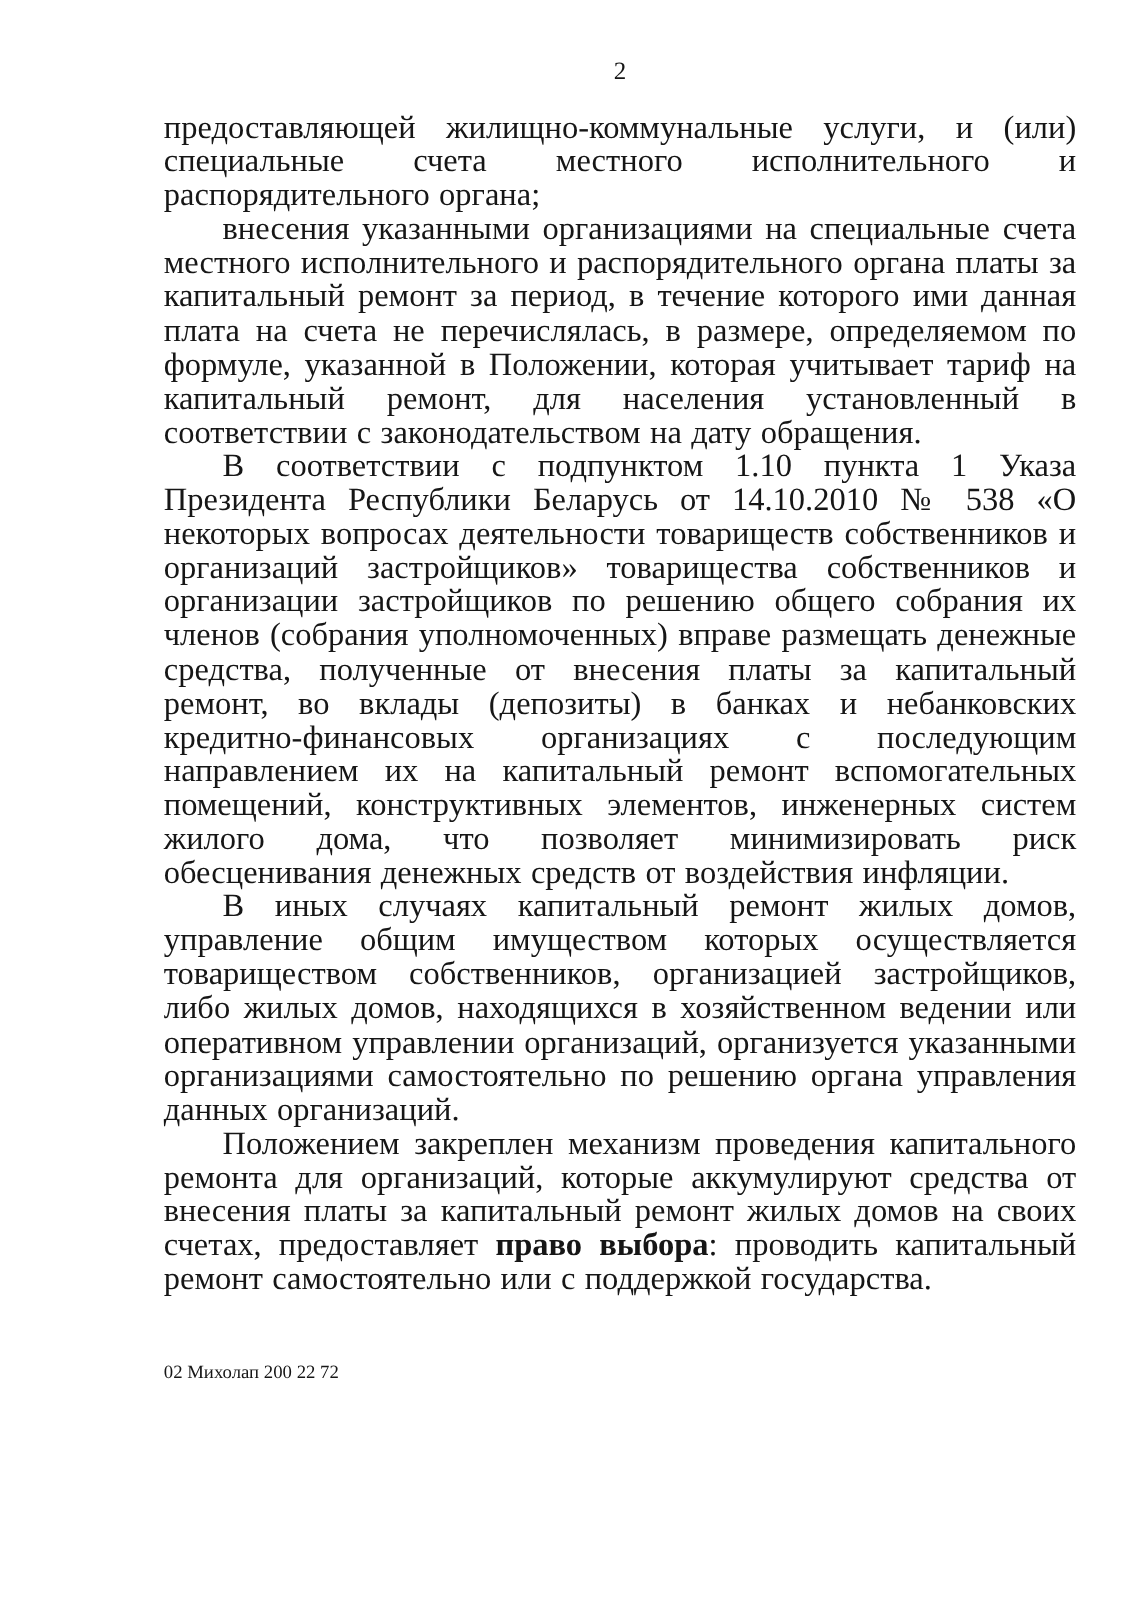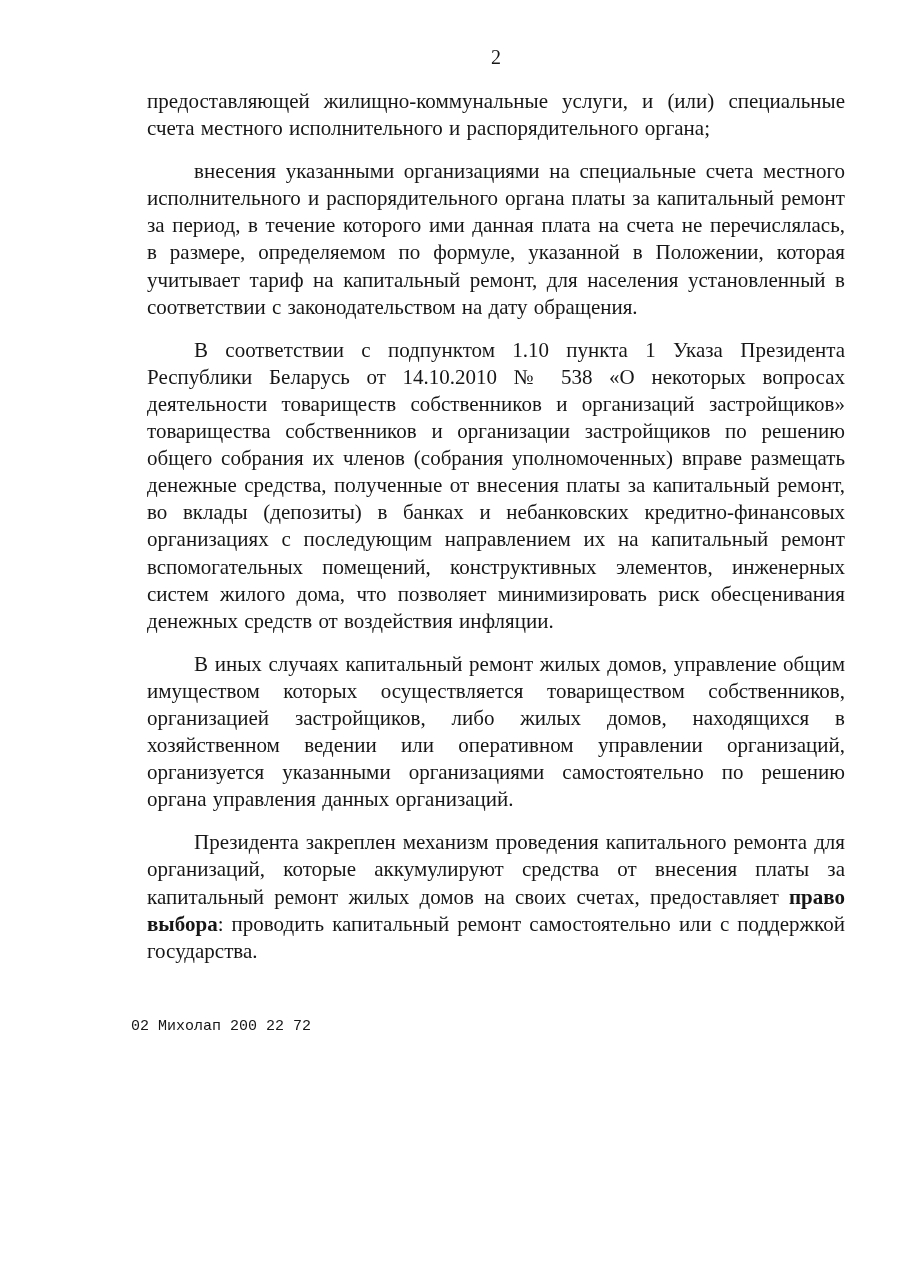--- a/index.html
+++ b/index.html
@@ -23,22 +23,22 @@
     margin: 0 43px 0 131px;
     text-align: center;
     font-size: 20px;
     line-height: 27px;
   }
   .body-text {
     margin: 17px 43px 0 131px;
     width: 730px;
   }
   .body-text p {
-    margin: 16px;
-    font-size: 21px;
+    margin: 0;
+    font-size: 26px;
     line-height: 27.1px;
     text-align: justify;
     text-indent: 47px;
     word-spacing: 1px;
   }
   .body-text p.no-indent {
     text-indent: 0;
   }
   .body-text p strong {
     font-weight: bold;
@@ -53,40 +53,39 @@
   .signature-name {
     position: absolute;
     left: 519px;
     top: 0;
     white-space: nowrap;
   }
   .executor-note {
     margin-top: 52px;
     font-size: 15px;
     line-height: 20px;
-    font-family: Liberation Mono, monospace;
   }
 </style>
 </head>
 <body>
 
 <div class="page">
 
   <div class="page-number">2</div>
 
   <div class="body-text">
 
     <p class="no-indent">предоставляющей жилищно-коммунальные услуги, и (или) специальные счета местного исполнительного и распорядительного органа;</p>
 
     <p>внесения указанными организациями на специальные счета местного исполнительного и распорядительного органа платы за капитальный ремонт за период, в течение которого ими данная плата на счета не перечислялась, в размере, определяемом по формуле, указанной в Положении, которая учитывает тариф на капитальный ремонт, для населения установленный в соответствии с законодательством на дату обращения.</p>
 
     <p>В соответствии с подпунктом 1.10 пункта 1 Указа Президента Республики Беларусь от 14.10.2010 № 538 «О некоторых вопросах деятельности товариществ собственников и организаций застройщиков» товарищества собственников и организации застройщиков по решению общего собрания их членов (собрания уполномоченных) вправе размещать денежные средства, полученные от внесения платы за капитальный ремонт, во вклады (депозиты) в банках и небанковских кредитно-финансовых организациях с последующим направлением их на капитальный ремонт вспомогательных помещений, конструктивных элементов, инженерных систем жилого дома, что позволяет минимизировать риск обесценивания денежных средств от воздействия инфляции.</p>
 
     <p>В иных случаях капитальный ремонт жилых домов, управление общим имуществом которых осуществляется товариществом собственников, организацией застройщиков, либо жилых домов, находящихся в хозяйственном ведении или оперативном управлении организаций, организуется указанными организациями самостоятельно по решению органа управления данных организаций.</p>
 
-    <p><span>Президента закреплен механизм проведения капитального ремонта для организаций, которые аккумулируют средства от внесения платы за капитальный ремонт жилых домов на своих счетах, предоставляет </span><strong>право выбора</strong><span>: проводить капитальный ремонт самостоятельно или с поддержкой государства.</span></p>
+    <p><span>Положением закреплен механизм проведения капитального ремонта для организаций, которые аккумулируют средства от внесения платы за капитальный ремонт жилых домов на своих счетах, предоставляет </span><strong>право выбора</strong><span>: проводить капитальный ремонт самостоятельно или с поддержкой государства.</span></p>
 
 
 
     <div class="executor-note">02 Михолап 200 22 72</div>
 
   </div>
 </div>
 
 </body></html>

